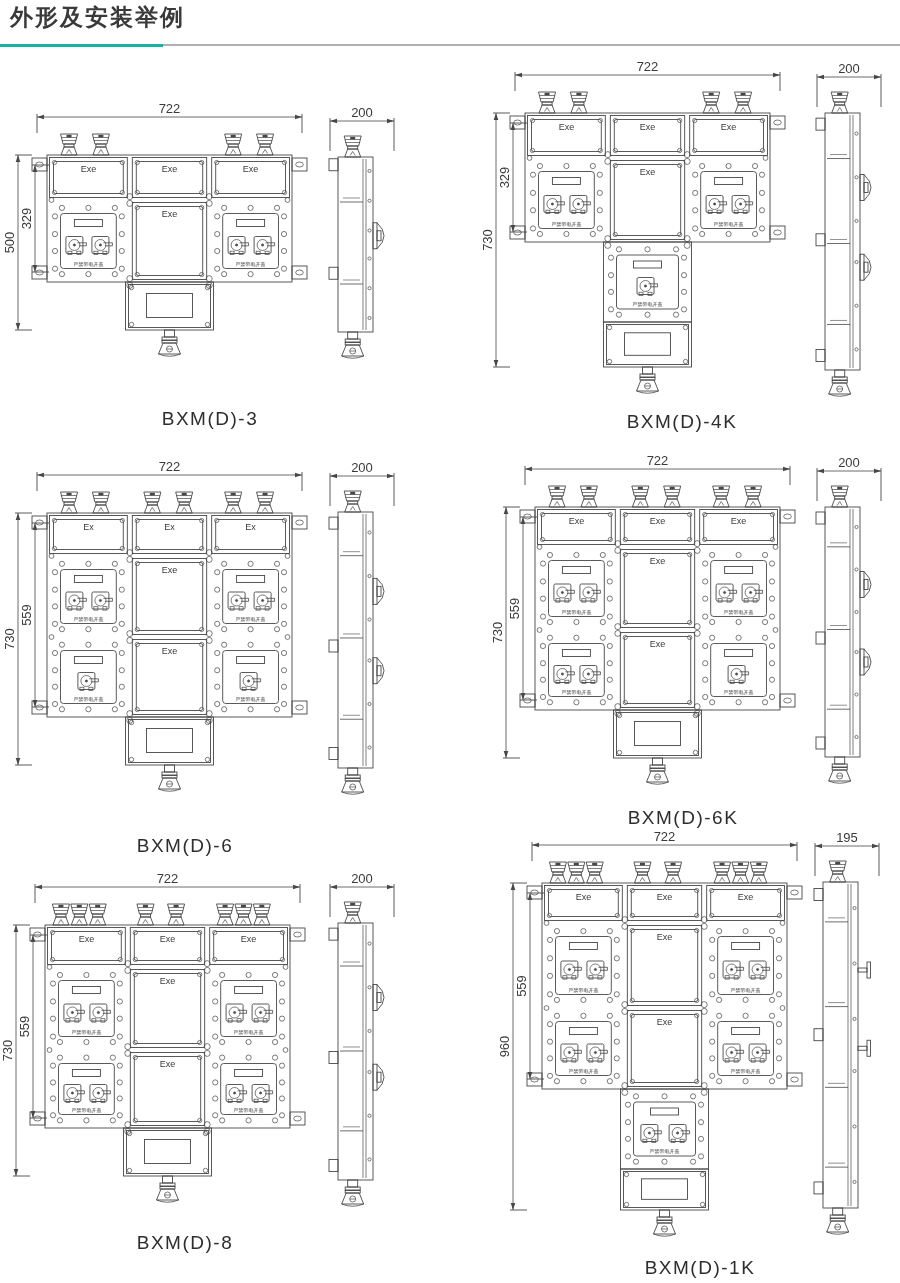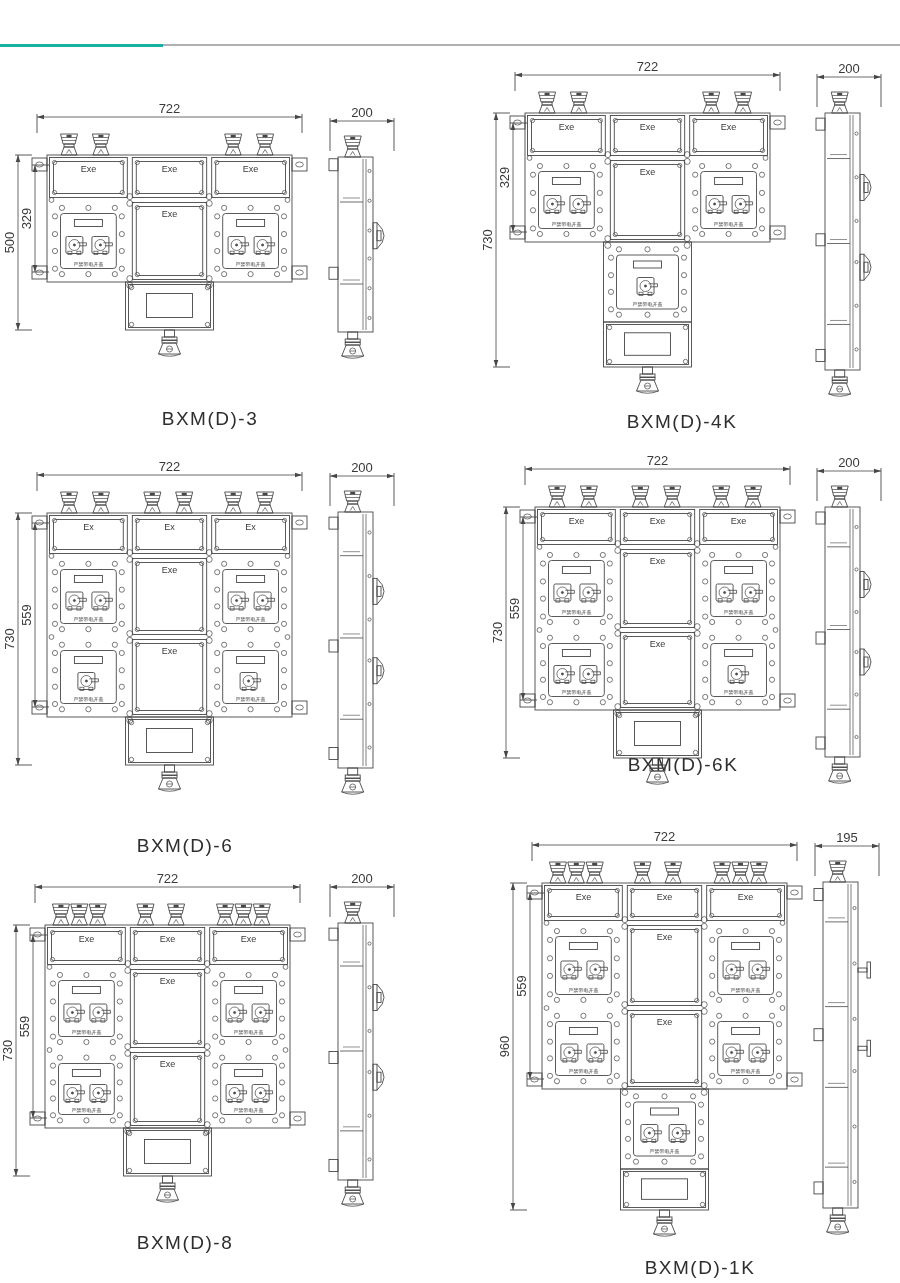--- a/index.html
+++ b/index.html
@@ -12,20 +12,21 @@
   figure.diag{position:absolute;inset:0;margin:0;pointer-events:none;}
   figcaption.model{position:absolute;transform:translateX(-50%);font-size:19px;
                    letter-spacing:1.5px;color:#2e2e2e;white-space:nowrap;}
   svg{position:absolute;overflow:visible;}
   text{font-family:"Liberation Sans","DejaVu Sans",sans-serif;}
 </style>
 </head>
 <body>
 
 <div class="page">
+  <h1 class="page-title">外形及安装举例</h1>
   <div class="rule-gray" style="background: rgb(176, 176, 176);"></div>
   <div class="rule-accent" style="background: rgb(23, 177, 164);"></div>
 
   <figure class="diag">
     <figcaption class="model" style="left: 210px; top: 408px;">BXM(D)-3</figcaption>
   <svg width="320" height="277" style="left: 2px; top: 91px;">
         <rect x="45" y="64" width="245" height="127" rx="0" fill="none" stroke="#474747" stroke-width="0.9"></rect>
         <path d="M 59.05 64 L 62.05 56 L 72.05 56 L 75.05 64 Z" fill="none" stroke="#474747" stroke-width="0.9"></path>
         <path d="M 64.55 62.5 L 67.05 58.5 L 69.55 62.5" fill="none" stroke="#474747" stroke-width="0.7"></path>
         <rect x="62.05" y="53" width="10" height="3" rx="0" fill="none" stroke="#474747" stroke-width="0.9"></rect>
@@ -755,21 +756,21 @@
         <rect x="59" y="209.72" width="4" height="10" rx="0" fill="none" stroke="#474747" stroke-width="0.9"></rect>
         <circle cx="51.5" cy="76.48" r="1.6" fill="none" stroke="#474747" stroke-width="0.7200000000000001"></circle>
         <circle cx="51.5" cy="120" r="1.6" fill="none" stroke="#474747" stroke-width="0.7200000000000001"></circle>
         <circle cx="51.5" cy="163.51999999999998" r="1.6" fill="none" stroke="#474747" stroke-width="0.7200000000000001"></circle>
         <circle cx="51.5" cy="204.48" r="1.6" fill="none" stroke="#474747" stroke-width="0.7200000000000001"></circle>
         <circle cx="51.5" cy="248" r="1.6" fill="none" stroke="#474747" stroke-width="0.7200000000000001"></circle>
         <circle cx="51.5" cy="291.52" r="1.6" fill="none" stroke="#474747" stroke-width="0.7200000000000001"></circle>
       </svg>
     </figure>
   <figure class="diag">
-    <figcaption class="model" style="left: 683px; top: 754px;">BXM(D)-6K</figcaption>
+    <figcaption class="model" style="left: 683px; top: 807px;">BXM(D)-6K</figcaption>
   <svg width="320" height="353" style="left: 490px; top: 443px;">
         <rect x="45" y="64" width="245" height="203" rx="0" fill="none" stroke="#474747" stroke-width="0.9"></rect>
         <path d="M 59.05 64 L 62.05 56 L 72.05 56 L 75.05 64 Z" fill="none" stroke="#474747" stroke-width="0.9"></path>
         <path d="M 64.55 62.5 L 67.05 58.5 L 69.55 62.5" fill="none" stroke="#474747" stroke-width="0.7"></path>
         <rect x="62.05" y="53" width="10" height="3" rx="0" fill="none" stroke="#474747" stroke-width="0.9"></rect>
         <path d="M 61.05 53 L 58.55 43 L 75.55 43 L 73.05 53 Z" fill="none" stroke="#474747" stroke-width="0.9"></path>
         <line x1="59.55" y1="46.5" x2="74.55" y2="46.5" stroke="#474747" stroke-width="0.7"></line>
         <line x1="60.05" y1="49.5" x2="74.05" y2="49.5" stroke="#474747" stroke-width="0.7"></line>
         <rect x="64.55" y="43.8" width="5" height="2.6" fill="#474747"></rect>
         <path d="M 90.9 64 L 93.9 56 L 103.9 56 L 106.9 64 Z" fill="none" stroke="#474747" stroke-width="0.9"></path>

